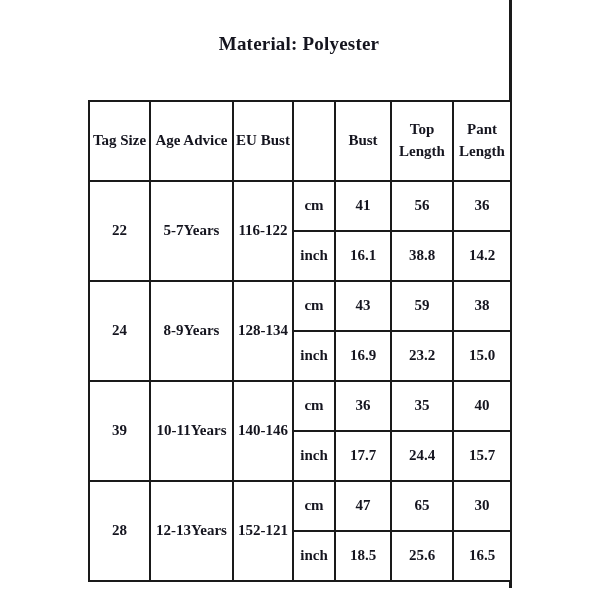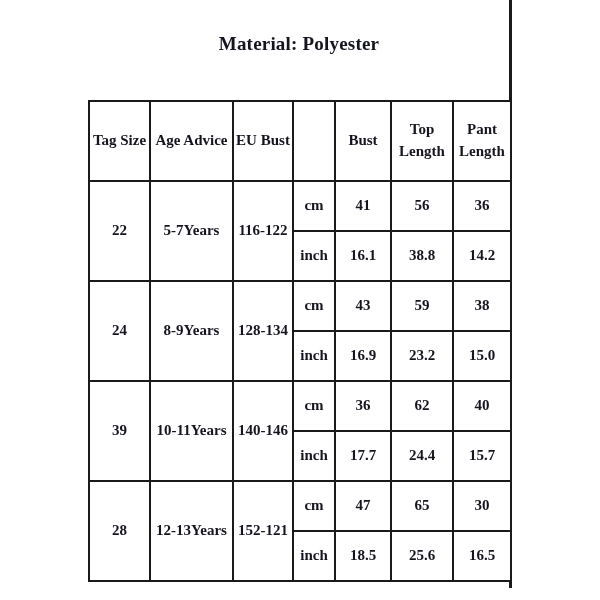--- a/index.html
+++ b/index.html
@@ -115,21 +115,21 @@
       <td class="gray">23.2</td>
       <td class="gray">15.0</td>
     </tr>
 
     <tr class="sub">
       <td rowspan="2">39</td>
       <td rowspan="2">10-11Years</td>
       <td rowspan="2">140-146</td>
       <td class="unit">cm</td>
       <td>36</td>
-      <td>62</td>
+      <td>35</td>
       <td>40</td>
     </tr>
     <tr class="sub">
       <td class="unit">inch</td>
       <td class="gray">17.7</td>
       <td class="gray">24.4</td>
       <td class="gray">15.7</td>
     </tr>
 
     <tr class="sub">

